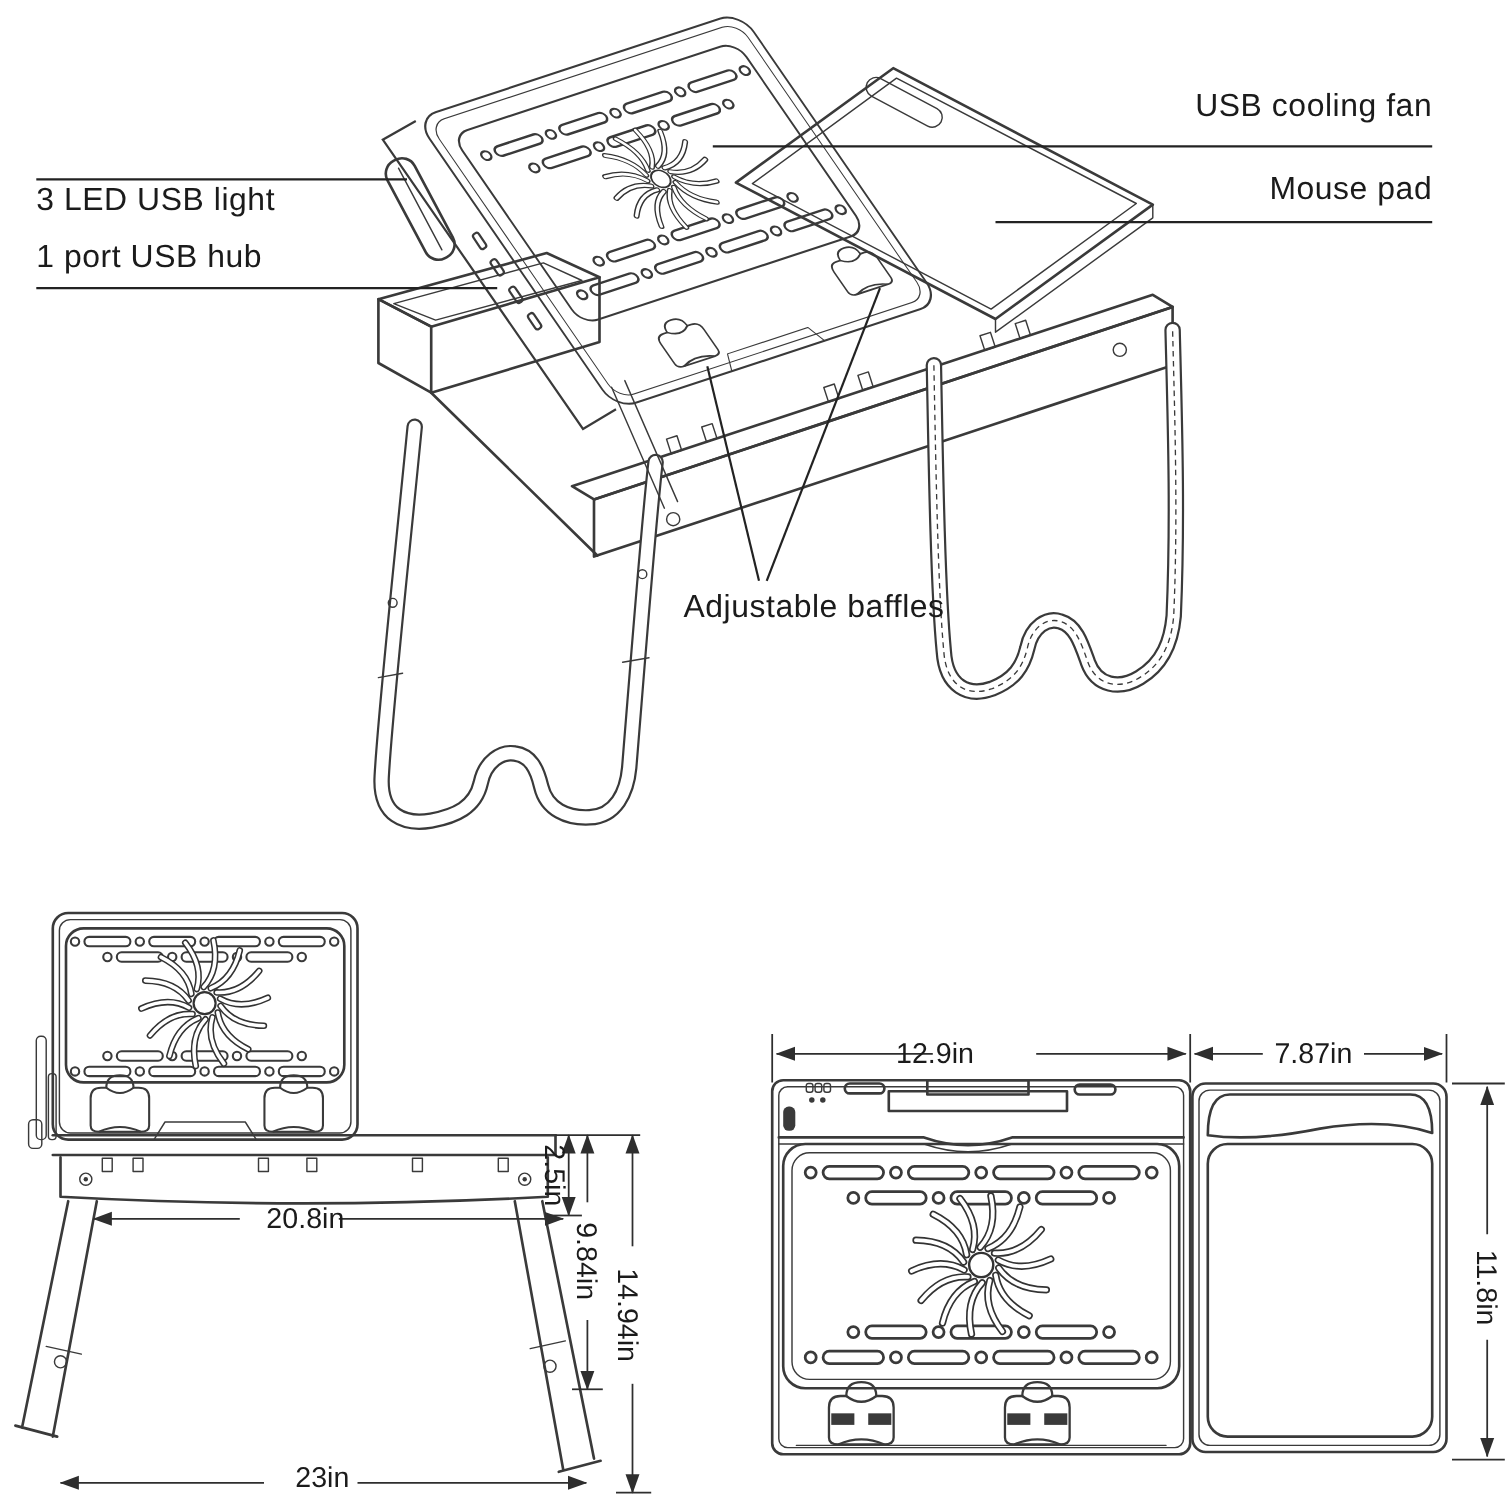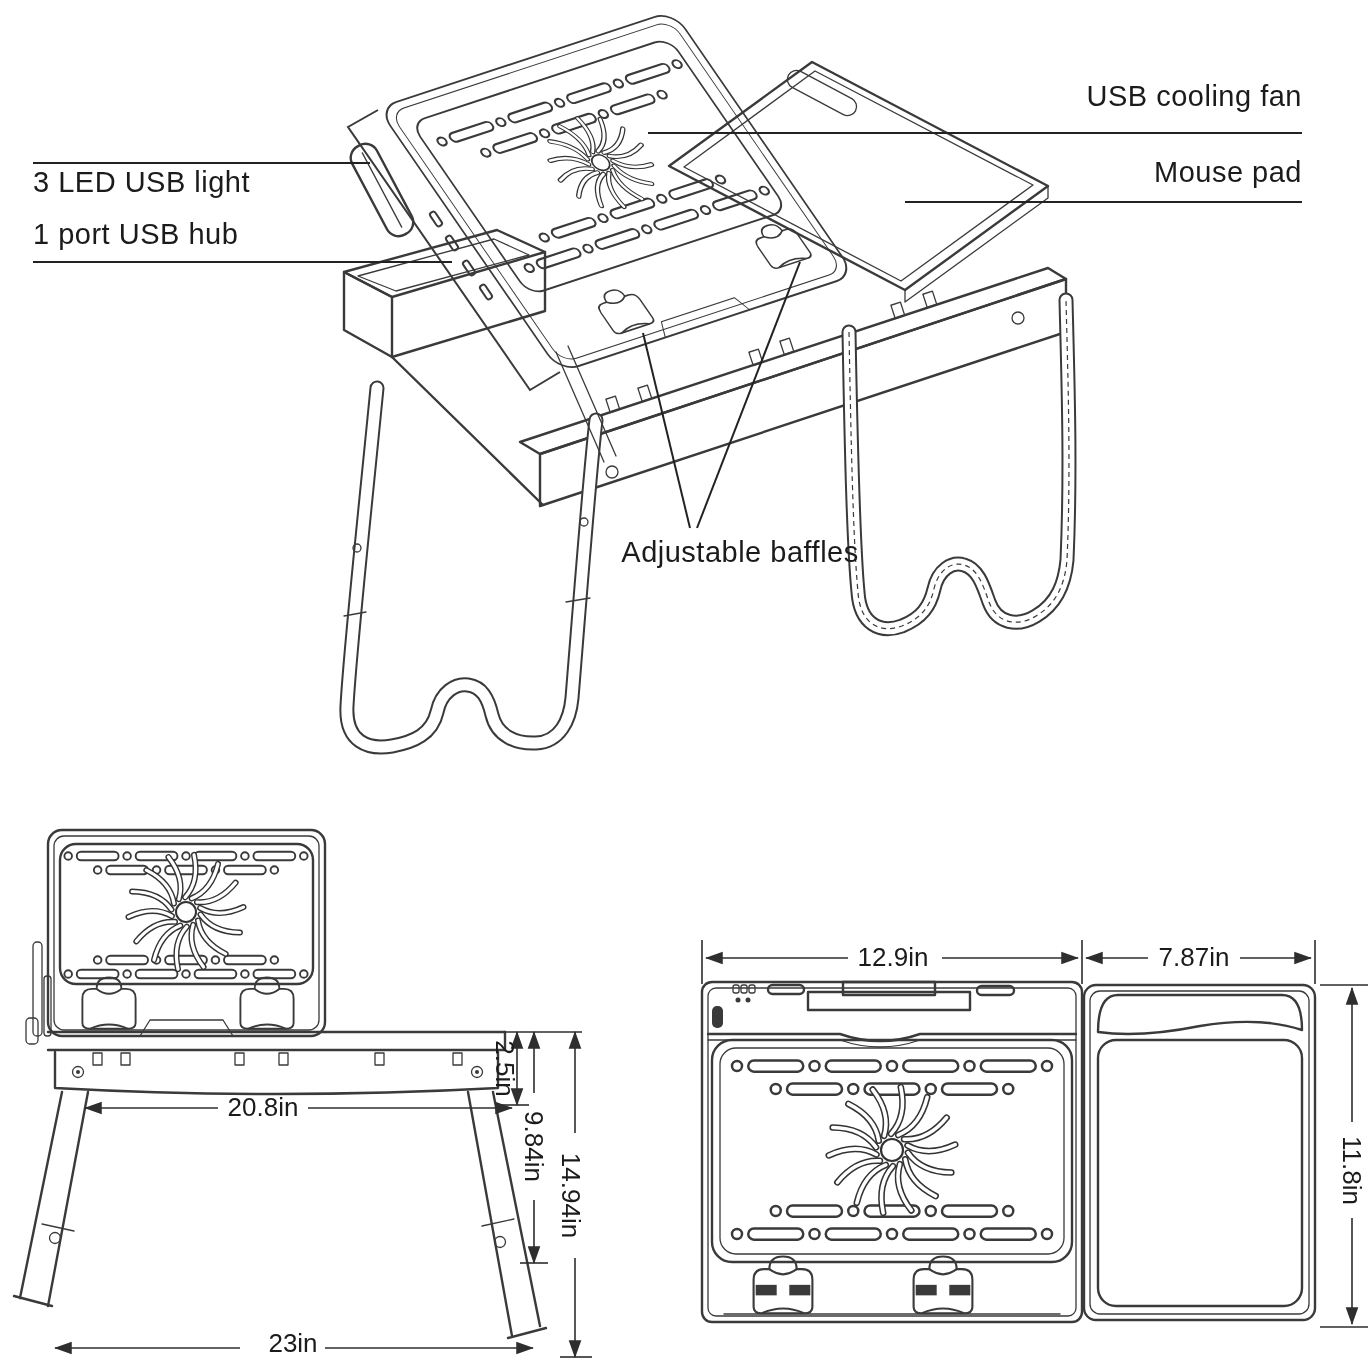--- a/index.html
+++ b/index.html
@@ -316,22 +316,22 @@
     <path class="leader" d="M800,262 L697,528"></path>
   </g>
 </svg>
 
 <div class="lbl callout" style="left:33px;top:118px;margin-top:48px;">3 LED USB light</div>
 <div class="lbl callout" style="left:33px;top:218px;">1 port USB hub</div>
 <div class="lbl callout" style="left:1002px;top:80px;width:300px;text-align:right;">USB cooling fan</div>
 <div class="lbl callout" style="left:600px;top:536px;width:280px;text-align:center;">Adjustable baffles</div>
 <div class="lbl callout" style="left:1002px;top:156px;width:300px;text-align:right;">Mouse pad</div>
 
-<div class="lbl dimlabel" style="left:213px;top:1092px;width:100px;">20.8in</div>
+<div class="lbl dimlabel" style="left:213px;top:1092px;width:100px;text-align:right;">20.8in</div>
 <div class="lbl dimlabel" style="left:243px;top:1328px;width:100px;">23in</div>
 <div class="lbl dimlabel rot" style="left:464px;top:1053px;width:80px;">2.5in</div>
 <div class="lbl dimlabel rot" style="left:478px;top:1131px;width:110px;">9.84in</div>
 <div class="lbl dimlabel rot" style="left:505px;top:1180px;width:130px;">14.94in</div>
-<div class="lbl dimlabel" style="left:843px;top:942px;width:100px;">12.9in</div>
+<div class="lbl dimlabel" style="left:800px;top:942px;width:100px;">12.9in</div>
 <div class="lbl dimlabel" style="left:1144px;top:942px;width:100px;text-align:center;">7.87in</div>
 <div class="lbl dimlabel rot" style="left:1296px;top:1155px;width:110px;">11.8in</div>
 
 </div>
 
 </body></html>

